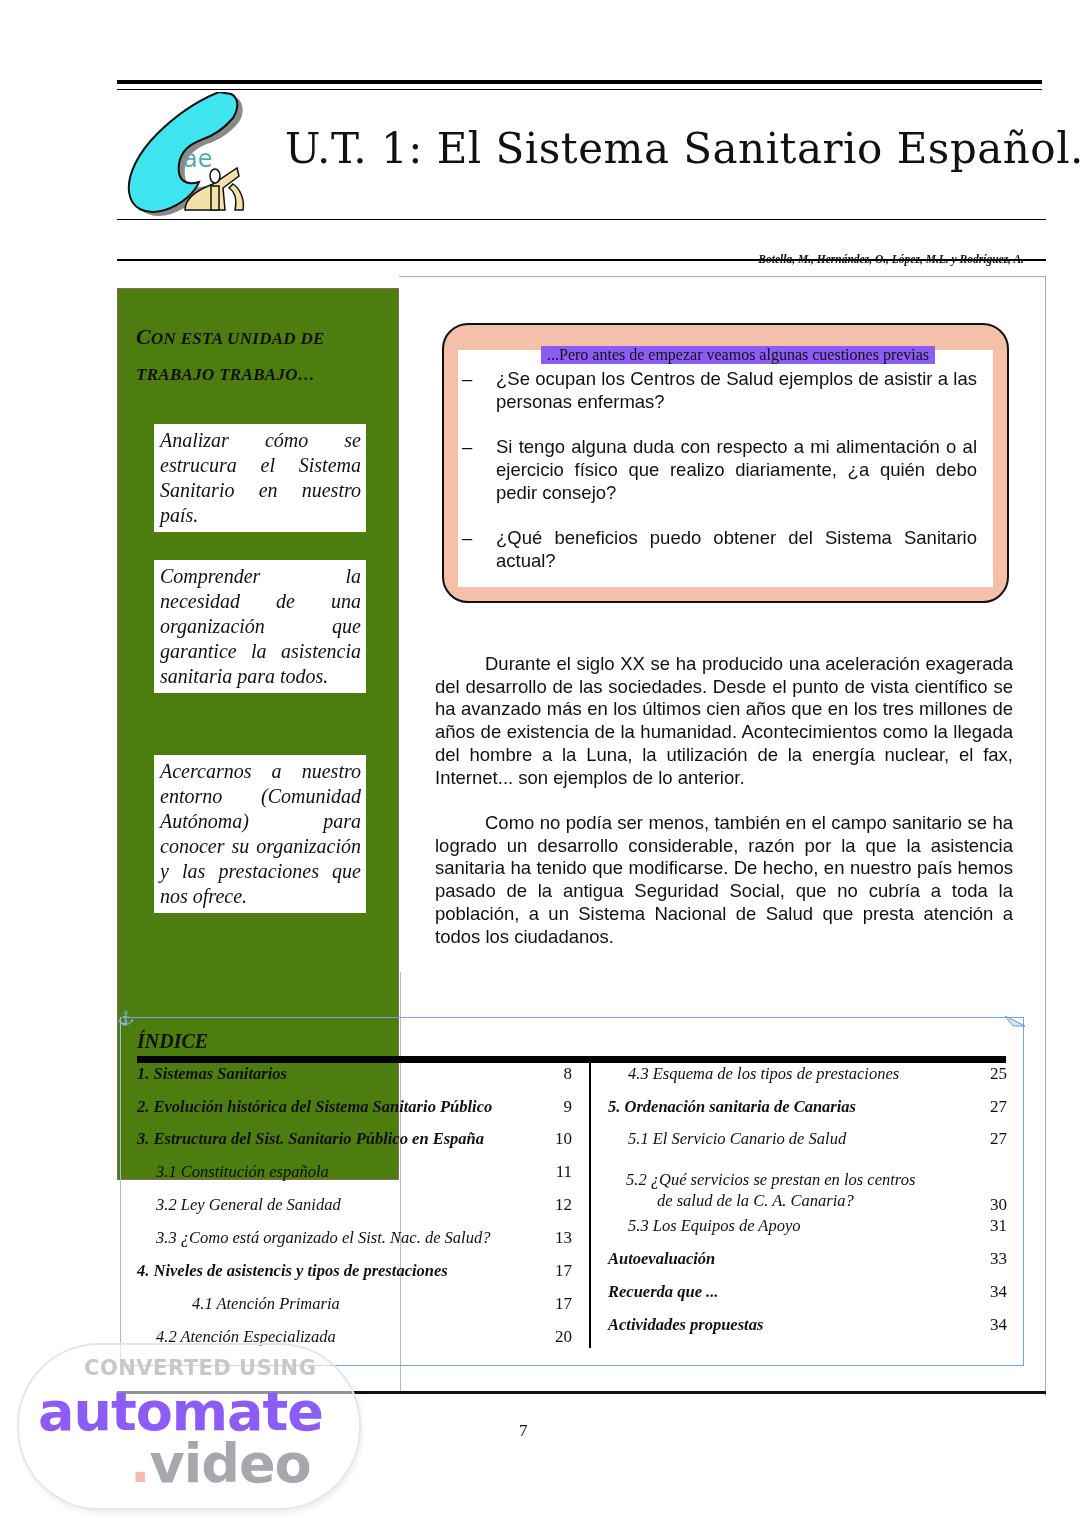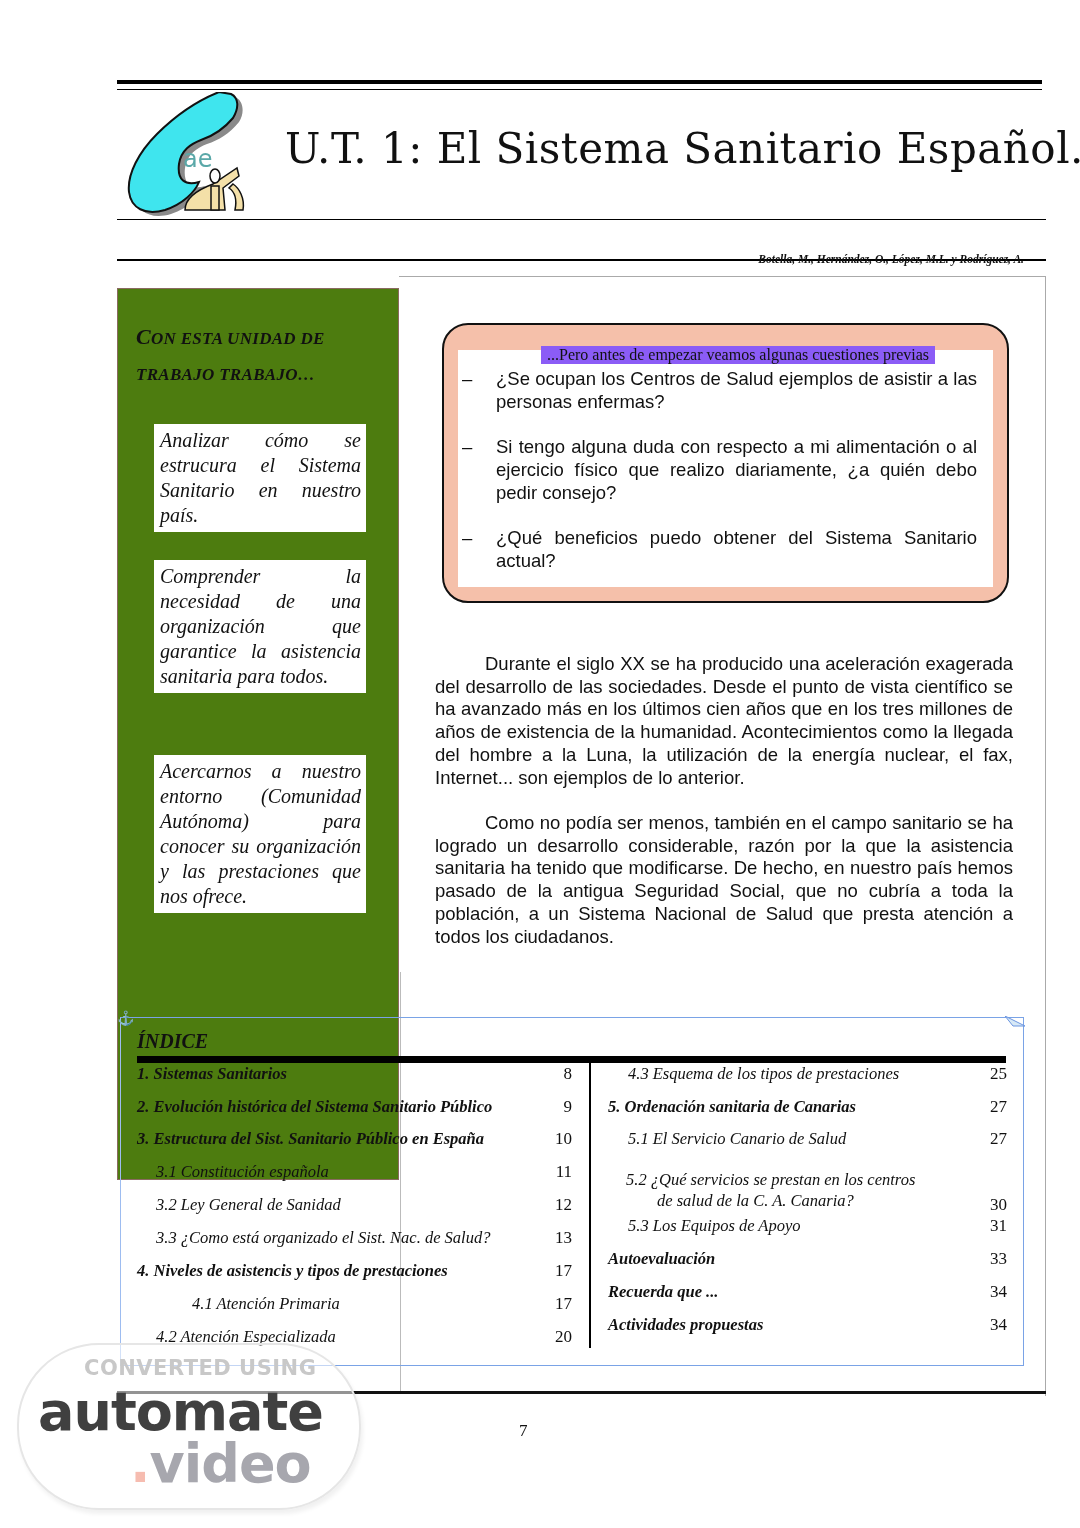--- a/index.html
+++ b/index.html
@@ -44,21 +44,21 @@
   .irow { position: absolute; font-style: italic; font-size: 16.5px; white-space: nowrap; }
   .irow.bold { font-weight: bold; }
   .ipage { position: absolute; font-size: 17px; text-align: right; width: 40px; }
 
   .bottom-rule { position: absolute; left: 117px; top: 1391px; width: 929px; height: 3px; background: #111; }
   .page-number { position: absolute; left: 519px; top: 1421px; font-size: 17px; }
 
   
   .watermark { position: absolute; left: 17px; top: 1343px; width: 340px; height: 163px; border: 2px solid #e6e6e6; border-radius: 82px; background: rgba(255,255,255,0.55); box-shadow: 2px 4px 4px rgba(0,0,0,0.06); }
   .wm-small { position: absolute; left: 84px; top: 1356px; font-family: "DejaVu Sans", sans-serif; font-weight: bold; font-size: 21px; color: #c8c8c8; letter-spacing: 0.5px; }
-  .wm-big1 { position: absolute; left: 38px; top: 1380px; font-family: "DejaVu Sans", sans-serif; font-weight: bold; font-size: 54px; color: #404040; letter-spacing: -1px; }
+  .wm-big1 { position: absolute; left: 38px; top: 1380px; font-family: "DejaVu Sans", sans-serif; font-weight: bold; font-size: 54px; color: #8b5cf6; letter-spacing: -1px; }
   .wm-big2 { position: absolute; left: 130px; top: 1432px; font-family: "DejaVu Sans", sans-serif; font-weight: bold; font-size: 54px; color: #a7a7ae; letter-spacing: -1px; }
   .wm-dot { color: #f6bcb0; }
 </style>
 </head>
 <body>
 
 <div class="rule" style="left:117px;top:80px;width:925px;height:4px;"></div>
 <div class="rule" style="left:117px;top:89px;width:925px;height:1px;"></div>
 <div class="rule" style="left:117px;top:219px;width:929px;height:1px;"></div>
 <div class="rule" style="left:117px;top:259px;width:929px;height:2px;"></div>

